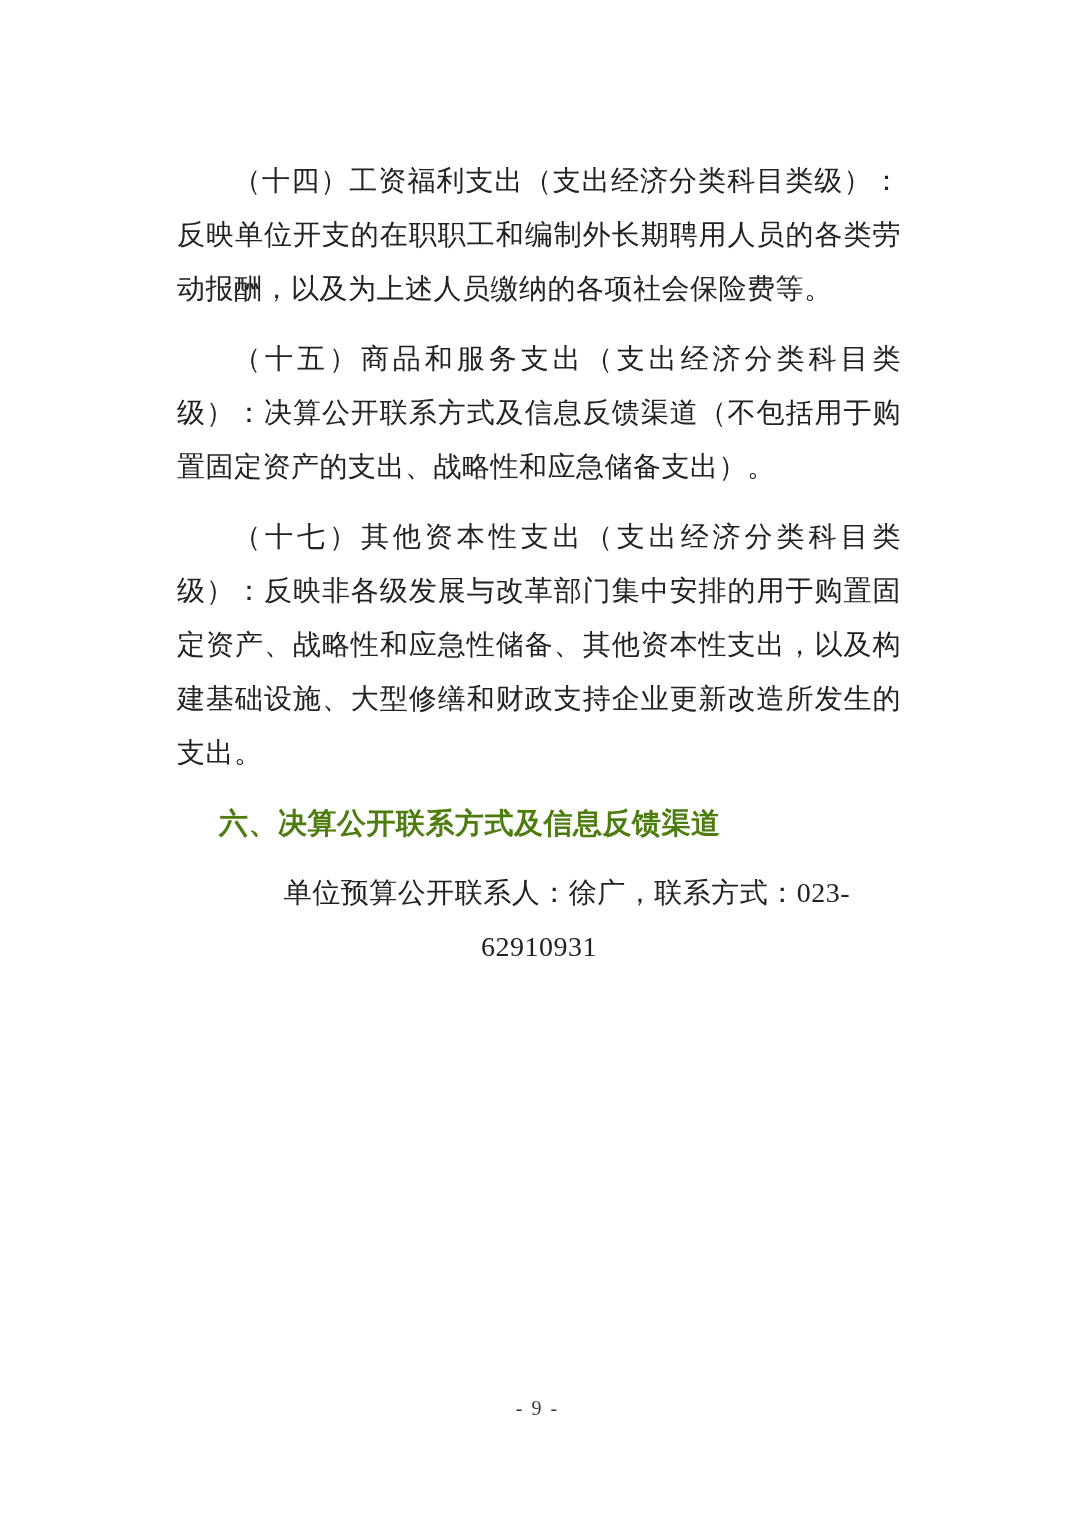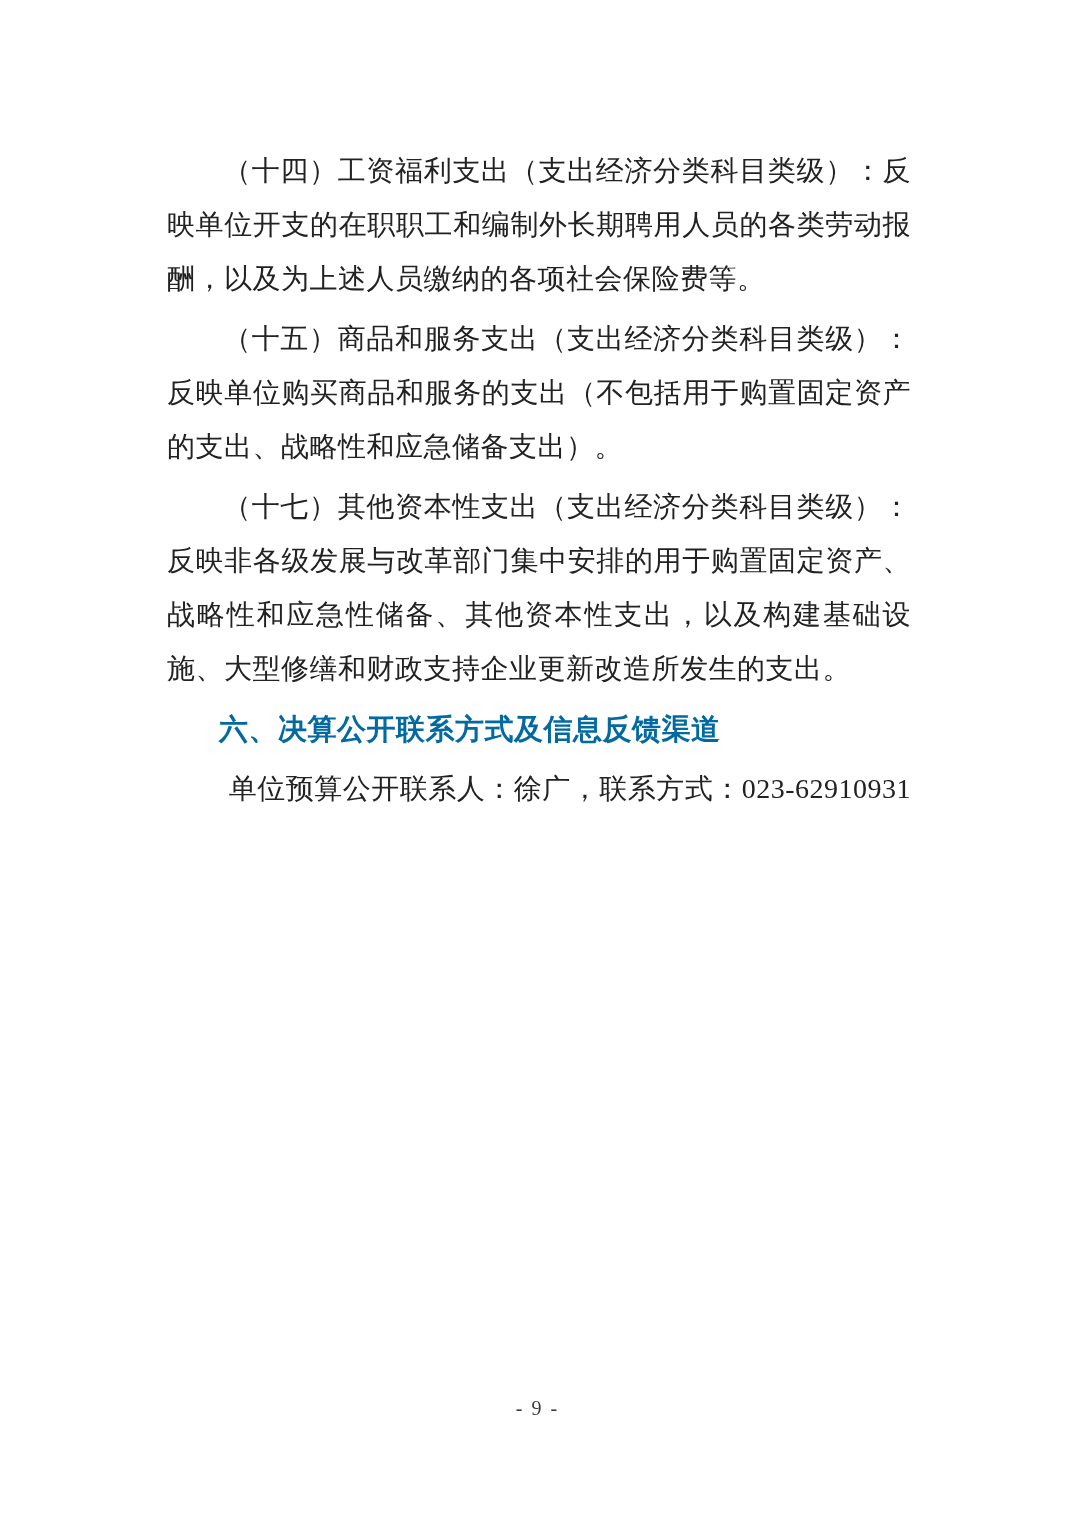--- a/index.html
+++ b/index.html
@@ -19,61 +19,61 @@
     inset: 0;
     background: #ffffff;
   }
   .content {
     position: absolute;
     left: 161px;
     top: 138px;
     width: 756px;
   }
   .para {
-    margin: 6px;
+    margin: 16px;
     font-size: 28px;
     line-height: 54px;
     color: #222222;
     text-align: justify;
     text-justify: inter-ideograph;
     text-indent: 2em;
     letter-spacing: 0.5px;
     word-break: break-word;
   }
   .heading {
     margin: 0;
     font-size: 29px;
     line-height: 54px;
     text-indent: 2em;
     font-weight: 700;
-    color: #0369a1;
+    color: #4d7c0f;
     font-family: "Liberation Sans", "DejaVu Sans", sans-serif;
     letter-spacing: 0.5px;
   }
   .contact-line {
-    text-align: right;
+    text-align: center;
   }
   .footer {
     position: absolute;
     top: 1393px;
     left: 0;
     width: 1075px;
     text-align: center;
     font-size: 20px;
     line-height: 30px;
     color: #3c3c3c;
     letter-spacing: 2px;
     font-family: "Liberation Serif", "DejaVu Serif", serif;
   }
 </style>
 </head>
 <body>
 
 <div class="page">
   <main class="content">
     <p class="para">（十四）工资福利支出（支出经济分类科目类级）：反映单位开支的在职职工和编制外长期聘用人员的各类劳动报酬，以及为上述人员缴纳的各项社会保险费等。</p>
-    <p class="para">（十五）商品和服务支出（支出经济分类科目类级）：反映单位购买商品和服务的支出（不包括用于购置固定资产的支出、战略性和应急储备支出）。</p>
+    <p class="para">（十五）商品和服务支出（支出经济分类科目类级）：决算公开联系方式及信息反馈渠道（不包括用于购置固定资产的支出、战略性和应急储备支出）。</p>
     <p class="para">（十七）其他资本性支出（支出经济分类科目类级）：反映非各级发展与改革部门集中安排的用于购置固定资产、战略性和应急性储备、其他资本性支出，以及构建基础设施、大型修缮和财政支持企业更新改造所发生的支出。</p>
     <h2 class="heading">六、决算公开联系方式及信息反馈渠道</h2>
     <p class="para contact-line">单位预算公开联系人：徐广，联系方式：023-62910931</p>
   </main>
   <footer class="footer">- 9 -</footer>
 </div>
 
 </body></html>

